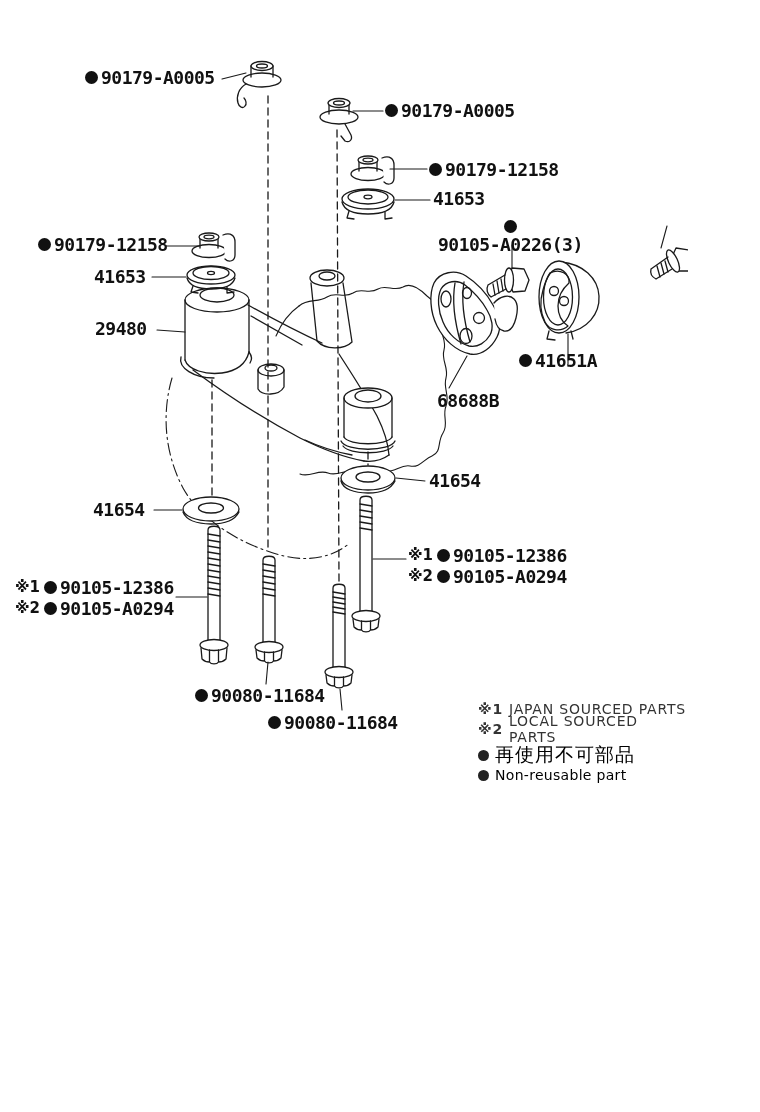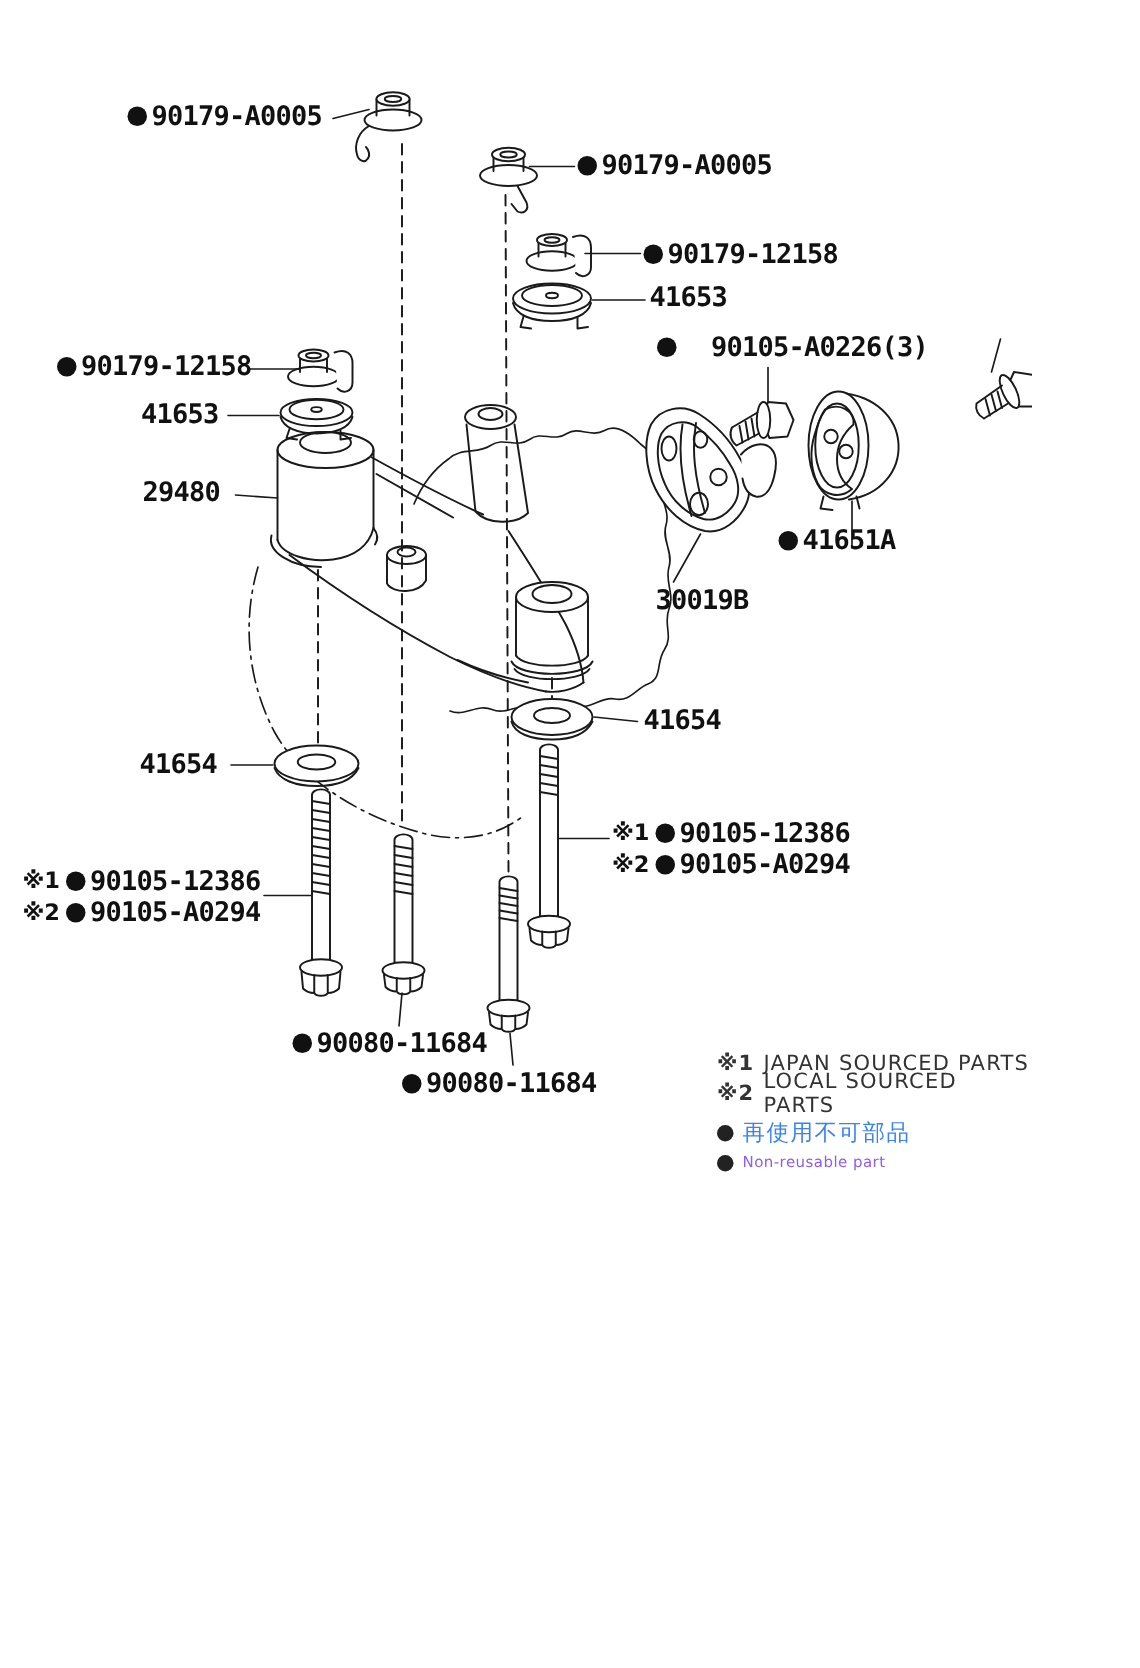--- a/index.html
+++ b/index.html
@@ -6,35 +6,35 @@
   #stage {
     position:relative; width:688px; height:1112px; background:#fff;
     font-family:"DejaVu Sans Mono", monospace; overflow:hidden;
   }
   #drawing { position:absolute; left:0; top:0; }
   .lbl {
     position:absolute; display:flex; align-items:center; gap:3px;
     font:bold 18px "DejaVu Sans Mono", monospace; color:#111;
     white-space:nowrap; letter-spacing:-0.5px; height:22px;
   }
-  .lbl.gapped { gap:23px; }
+  .lbl.gapped { gap:1px;flex-direction:column; }
   .lbl .pre {
     font:bold 15px "DejaVu Sans", sans-serif; letter-spacing:0;
     margin-right:1px;
   }
   .dot {
     width:13px; height:13px; border-radius:50%; background:#111; flex:0 0 auto;
   }
   .legend {
     position:absolute; left:478px; top:699px; color:#333;
     font:14px "DejaVu Sans", sans-serif; letter-spacing:0.8px;
   }
   .legend .lrow { display:flex; align-items:center; gap:6px; height:20px; }
-  .legend .lrow.jp { margin-top:6px; font-size:15px; letter-spacing:1px; color:#3b82f6; }
-  .legend .lrow.en { font-size:10px; letter-spacing:0.3px; color:#8b5cf6; }
+  .legend .lrow.jp { margin-top:6px; font-size:19px; letter-spacing:1px; color:#000000; }
+  .legend .lrow.en { font-size:14px; letter-spacing:0.3px; color:#000000; }
   .legend .lpre { font-weight:bold; }
   .sdot { width:11px; height:11px; border-radius:50%; background:#222; flex:0 0 auto; }
   .docnum {
     position:absolute; left:690px; top:1074px; color:#0369a1;
     font:15px "DejaVu Sans Mono", monospace; letter-spacing:1px;
   }
 </style>
 </head>
 <body>
 
@@ -266,21 +266,21 @@
     <span>41653</span>
   </div>
   <div class="lbl" style="left:95px;top:317px">
     <span>29480</span>
   </div>
   <div class="lbl" style="left:519px;top:349px">
     <span class="dot"></span>
     <span>41651A</span>
   </div>
   <div class="lbl" style="left:437px;top:389px">
-    <span>30019B</span>
+    <span>68688B</span>
   </div>
   <div class="lbl" style="left:429px;top:469px">
     <span>41654</span>
   </div>
   <div class="lbl" style="left:93px;top:498px">
     <span>41654</span>
   </div>
   <div class="lbl" style="left:408px;top:544px">
     <span class="pre">※1</span>
     <span class="dot"></span>

